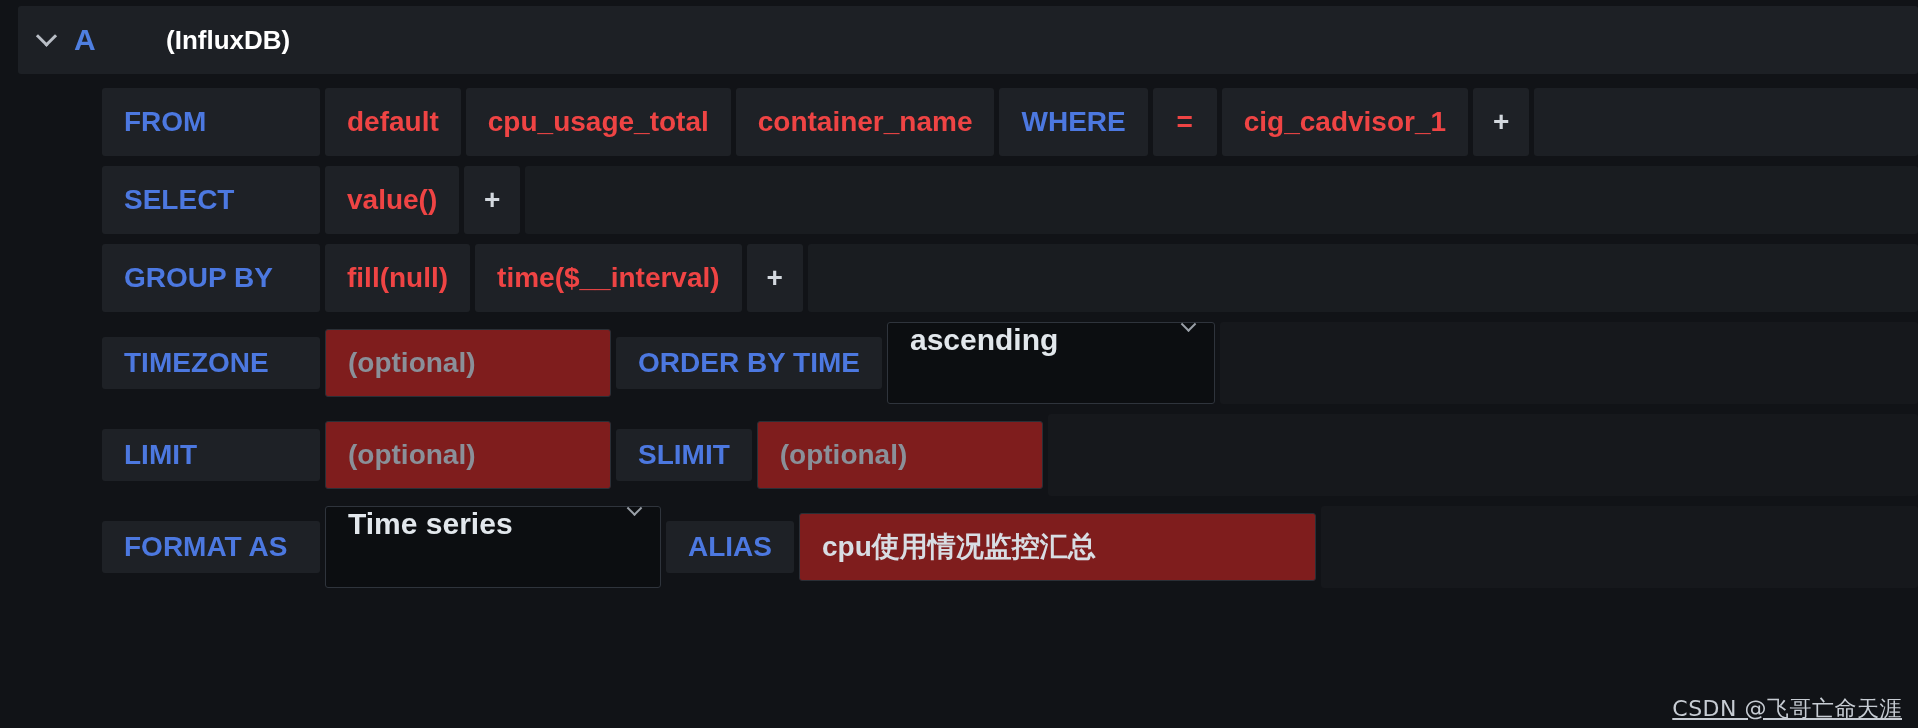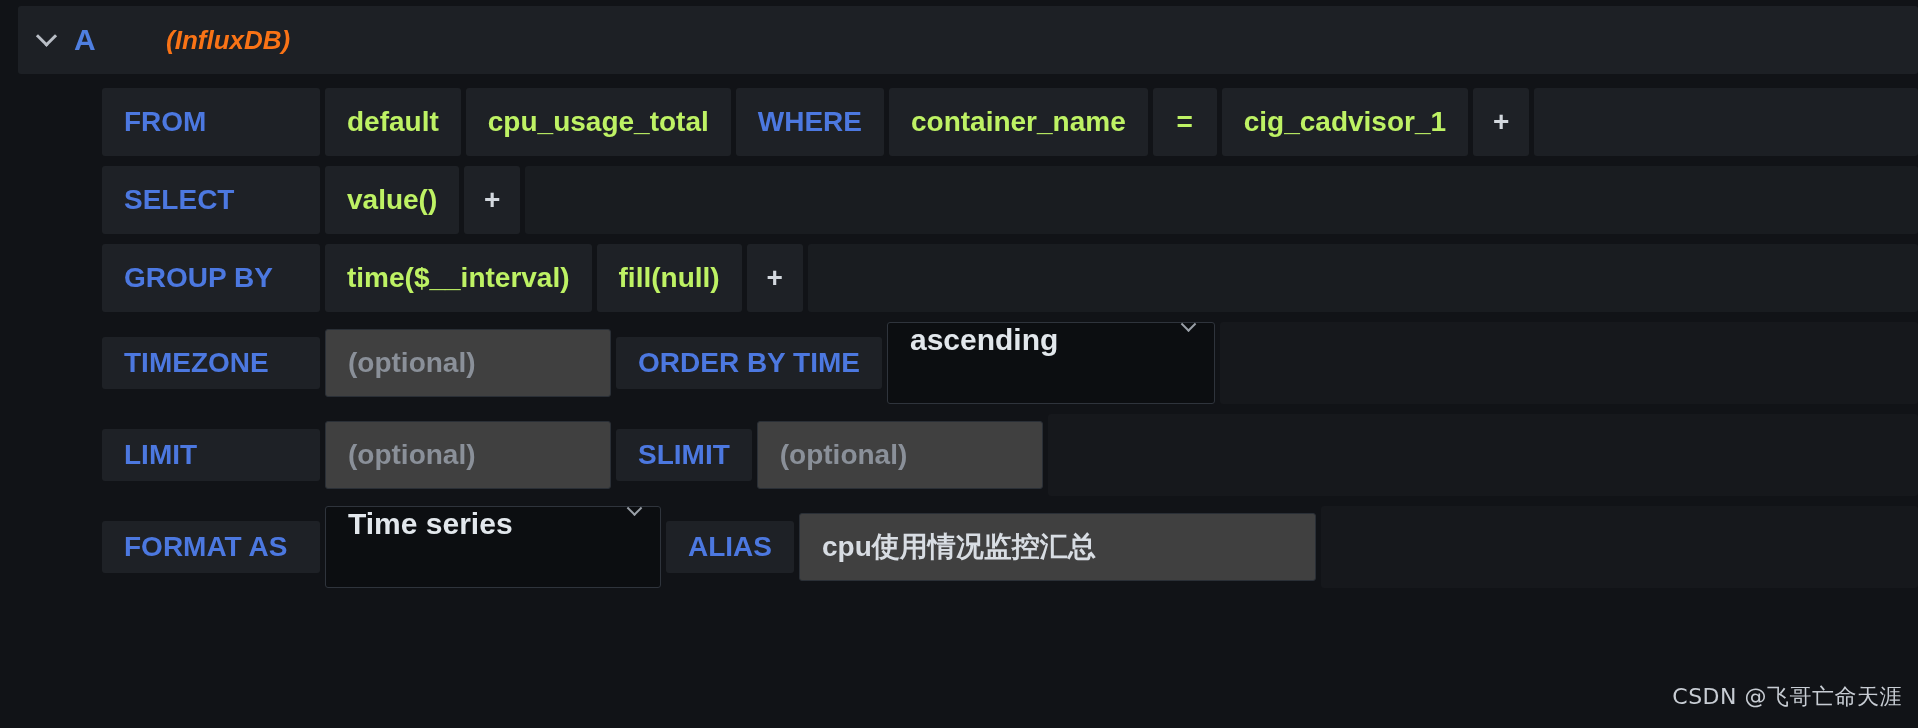--- a/index.html
+++ b/index.html
@@ -54,23 +54,22 @@
     border-color: #9aa0a8;
   }
   .ref-id {
     color: #4f7fe0;
     font-size: 30px;
     font-weight: 700;
     letter-spacing: .4px;
     width: 92px;
   }
   .ds-name {
-    color: #f97316;
+    color: #ffffff;
     font-size: 26px;
-    font-style: italic;
     font-weight: 600;
   }
 
   
   .editor-body {
     position: absolute;
     left: 18px;
     top: 80px;
     width: 1900px;
     bottom: 0;
@@ -86,21 +85,21 @@
     padding-left: 32px;
   }
 
   
   .seg {
     display: flex;
     align-items: center;
     padding: 0 22px;
     background: #1e2126;
     border-radius: 3px;
-    color: #bef264;
+    color: #ef4444;
     font-size: 28px;
     font-weight: 700;
     white-space: nowrap;
   }
   .seg.key {
     color: #4c78e0;
     min-width: 218px;
     padding-left: 22px;
   }
   .seg.op { min-width: 64px; justify-content: center; padding: 0 16px; }
@@ -115,21 +114,21 @@
     flex: 1 1 auto;
     background: #1c1f24;
   }
   .seg.filler.dim { background: #191c20; }
 
   
   .inp {
     display: flex;
     align-items: center;
     padding: 0 22px;
-    background: #404040;
+    background: #7f1d1d;
     border: 1px solid #2a2f36;
     border-radius: 3px;
     color: #8a9099;
     font-size: 28px;
     font-weight: 700;
     white-space: nowrap;
   }
   .inp.value { color: #d8dde3; }
   .inp.w-optional { width: 286px; }
   .inp.w-alias { width: 517px; }
@@ -159,25 +158,26 @@
   .spacer-cell {
     flex: 1 1 auto;
     background: #16181c;
     border-radius: 3px;
   }
 
   
   .watermark {
     position: absolute;
     right: 16px;
-    bottom: 16px;
+    bottom: 4px;
     color: #c7ccd3;
     font-size: 22px;
     letter-spacing: .5px;
     font-family: "DejaVu Sans", sans-serif;
+    text-decoration: underline;
   }
 </style>
 </head>
 <body>
 
 <div id="root">
 
   <div class="query-header">
     <div class="collapse-toggle">
       <span class="chev"></span>
@@ -185,39 +185,39 @@
     <div class="ref-id">A</div>
     <div class="ds-name">(InfluxDB)</div>
   </div>
 
   <div class="editor-body">
 
     <div class="q-row">
       <div class="seg key">FROM</div>
       <div class="seg">default</div>
       <div class="seg">cpu_usage_total</div>
+      <div class="seg">container_name</div>
       <div class="seg key" style="min-width:auto">WHERE</div>
-      <div class="seg">container_name</div>
       <div class="seg op">=</div>
       <div class="seg">cig_cadvisor_1</div>
       <div class="seg plus">+</div>
       <div class="seg filler"></div>
     </div>
 
     <div class="q-row">
       <div class="seg key">SELECT</div>
       <div class="seg">value()</div>
       <div class="seg plus">+</div>
       <div class="seg filler dim"></div>
     </div>
 
     <div class="q-row">
       <div class="seg key">GROUP BY</div>
+      <div class="seg">fill(null)</div>
       <div class="seg">time($__interval)</div>
-      <div class="seg">fill(null)</div>
       <div class="seg plus">+</div>
       <div class="seg filler dim"></div>
     </div>
 
     <div class="q-row row-tall">
       <div class="seg key">TIMEZONE</div>
       <div class="inp w-optional">(optional)</div>
       <div class="seg key" style="min-width:auto">ORDER BY TIME</div>
       <div class="sel ordering">
         <span>ascending</span>

